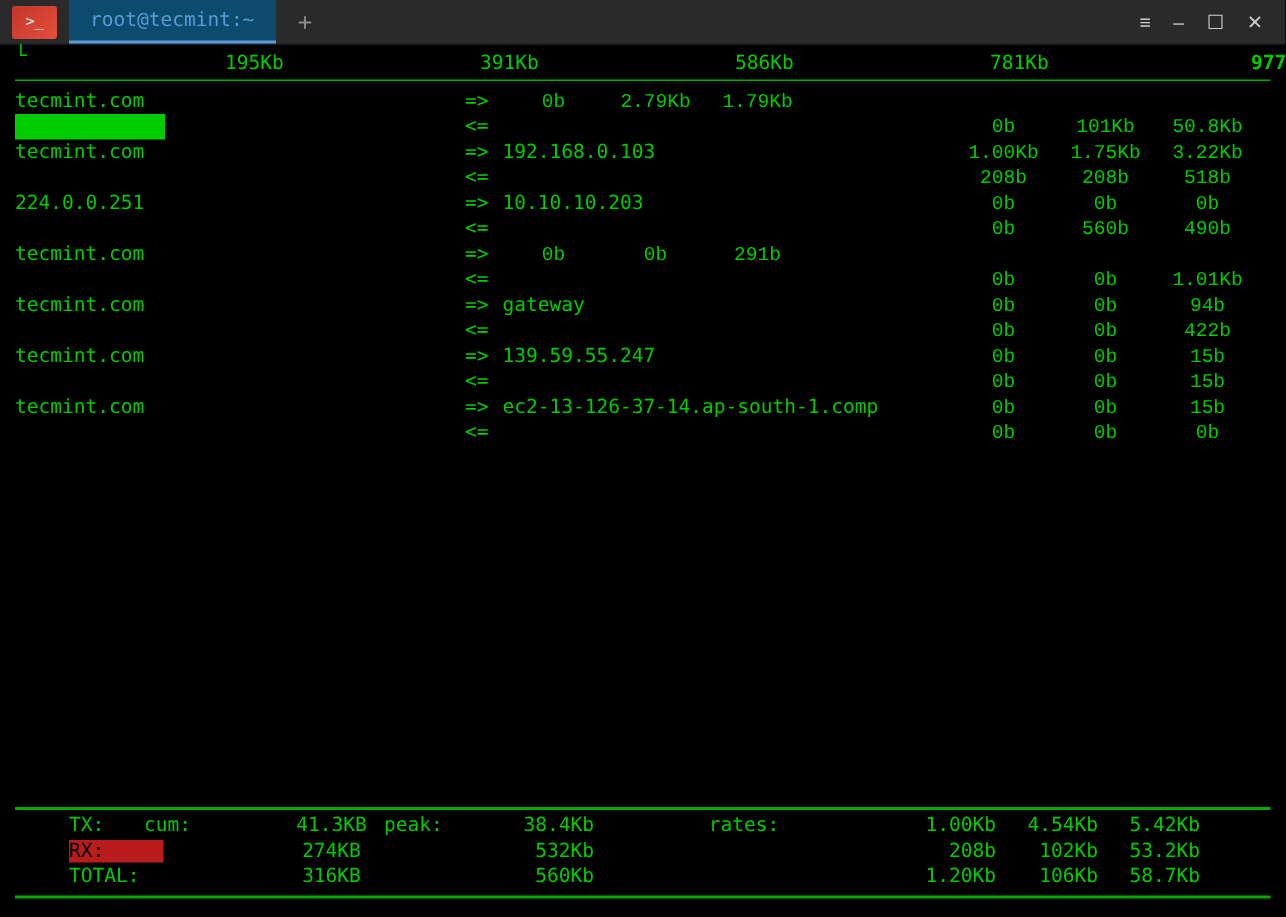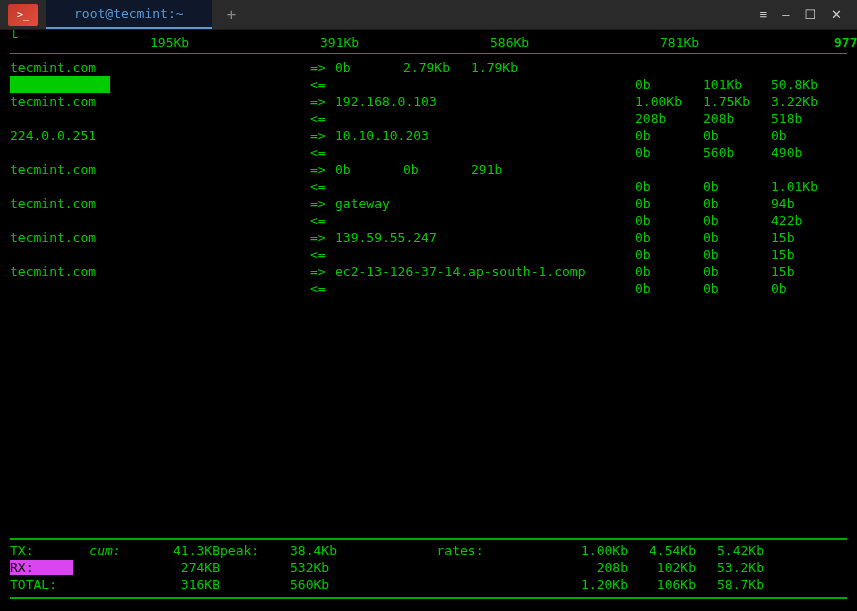--- a/index.html
+++ b/index.html
@@ -29,23 +29,23 @@
       background: linear-gradient(135deg, #c0392b, #e74c3c);
       margin: 4px 8px;
       border-radius: 2px;
       display: flex;
       align-items: center;
       justify-content: center;
       font-size: 10px;
       color: #fff;
     }
     .tab {
-      background: #0f172a;
+      background: #0c4a6e;
       color: #5b9bd5;
-      padding: 6px 28px;
+      padding: 6px 14px;
       border-bottom: 2px solid #5b9bd5;
       font-size: 13px;
     }
     .new-tab {
       color: #888;
       padding: 6px 15px;
       font-size: 16px;
       cursor: pointer;
     }
     .spacer {
@@ -101,21 +101,22 @@
       width: 300px;
     }
     .arrow-col {
       width: 25px;
     }
     .remote-col {
       width: 300px;
     }
     .rate-col {
       width: 68px;
-      text-align: left;
+      text-align: center;
+      font-family: Liberation Mono, monospace;
     }
     .highlight {
       background: #00cc00;
       color: #000;
       display: inline-block;
     }
     .footer {
       position: absolute;
       bottom: 10px;
       left: 10px;
@@ -124,50 +125,50 @@
     .footer-line {
       height: 2px;
       background: #00aa00;
       margin: 2px 0;
     }
     .stats-row {
       display: flex;
       height: 17px;
       line-height: 17px;
       white-space: pre;
+      margin-left: 36px;
     }
     .stats-label {
       width: 50px;
     }
     .stats-cum-label {
       width: 90px;
-      text-align: center;
-      font-style: italic;
+      text-align: left;
     }
     .stats-cum-val {
       width: 70px;
-      text-align: right;
+      text-align: center;
     }
     .stats-peak-label {
       width: 70px;
     }
     .stats-peak-val {
       width: 70px;
-      text-align: left;
+      text-align: right;
     }
     .stats-rates-label {
       width: 200px;
       text-align: center;
     }
     .stats-rate {
       width: 68px;
       text-align: right;
     }
     .rx-label {
-      background: #d946ef;
+      background: #b91c1c;
       color: #000;
       padding-right: 40px;
     }
   </style>
 </head>
 <body>
 
 <div class="titlebar">
   <div class="terminal-icon">&gt;_</div>
   <div class="tab">root@tecmint:~</div>

